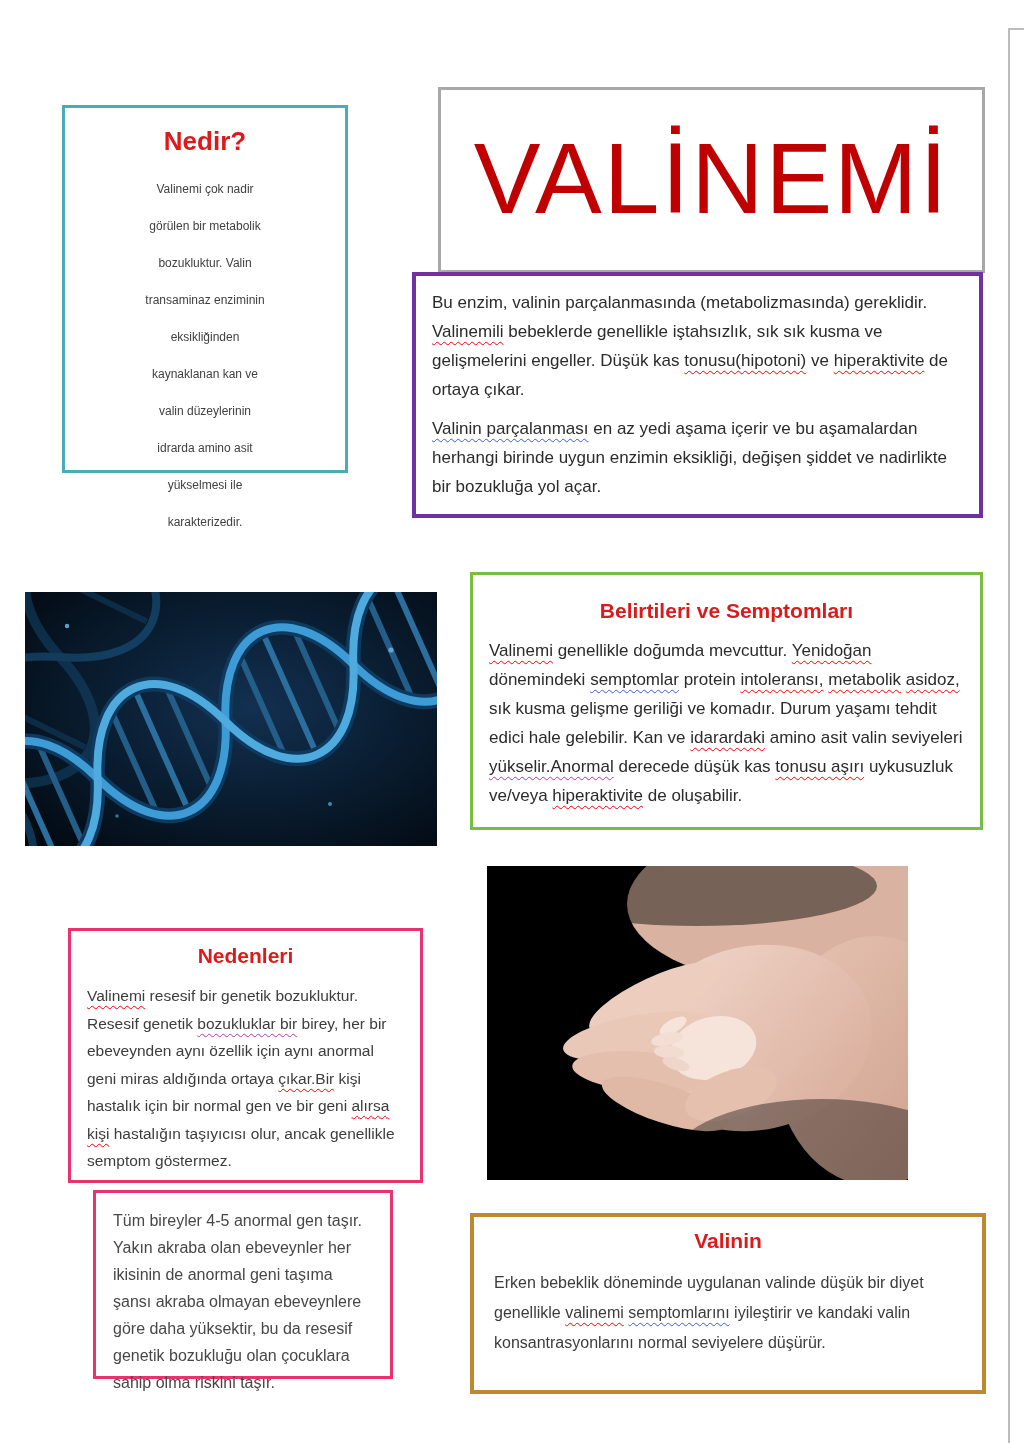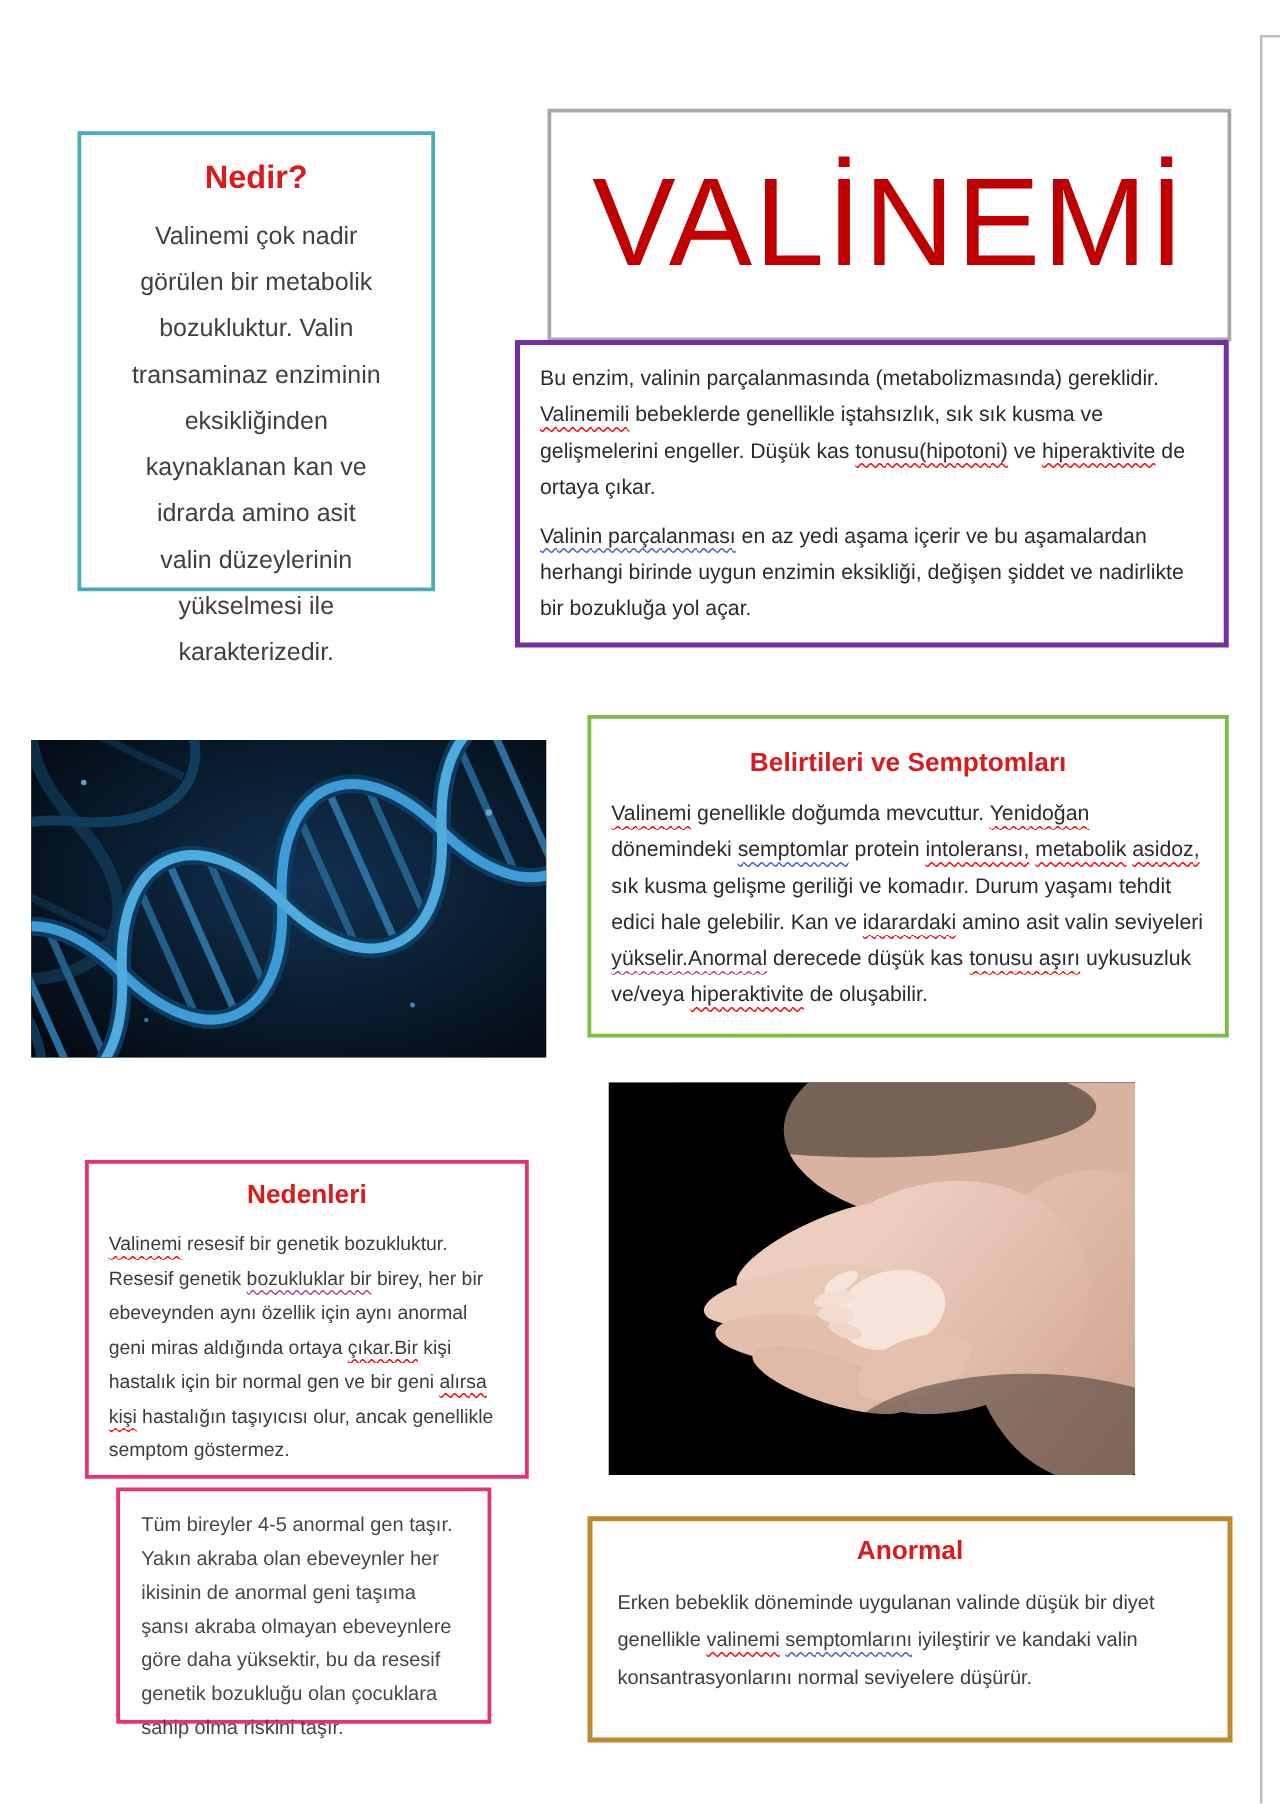--- a/index.html
+++ b/index.html
@@ -25,21 +25,21 @@
   
   #title-box{left:438px;top:46px;width:547px;height:186px;border:3px solid var(--gray-border);
              display:flex;align-items:center;justify-content:center;background:#fff;margin-top:41px;}
   #page-title{color:var(--title-red);font-size:100px;letter-spacing:2px;font-weight:400;line-height:1;
               transform:translateY(-2px);}
 
   
   #nedir-box{left:62px;top:105px;width:286px;height:368px;border:3px solid var(--teal-border);
              padding:18px 12px 0 12px;text-align:center;background:#fff;}
   #nedir-box .box-heading{font-size:26px;}
-  #nedir-body{margin-top:14px;color:#404040;font-size:20px;line-height:37px;}
+  #nedir-body{margin-top:14px;color:#404040;font-size:12px;line-height:37px;}
 
   .box-heading{color:var(--heading-red);font-weight:700;text-align:center;}
 
   
   #enzim-box{left:412px;top:272px;width:571px;height:246px;border:4px solid var(--purple-border);
              padding:12px 16px 0 16px;background:#fff;}
   #enzim-box p{color:#2b2b2b;font-size:17px;line-height:29px;}
   #enzim-box p + p{margin-top:10px;}
 
   
@@ -92,22 +92,22 @@
 
   <div class="abs" id="nedir-box">
     <div class="box-heading">Nedir?</div>
     <div id="nedir-body">
         <div>Valinemi çok nadir</div>
         <div>görülen bir metabolik</div>
         <div>bozukluktur. Valin</div>
         <div>transaminaz enziminin</div>
         <div>eksikliğinden</div>
         <div>kaynaklanan kan ve</div>
+        <div>valin düzeylerinin</div>
         <div>idrarda amino asit</div>
-        <div>valin düzeylerinin</div>
         <div>yükselmesi ile</div>
         <div>karakterizedir.</div>
       </div>
   </div>
 
   <div class="abs" id="enzim-box">
     <p><span>Bu enzim, valinin parçalanmasında (metabolizmasında) gereklidir. </span><span class="sq-red">Valinemili</span><span> bebeklerde genellikle iştahsızlık, sık sık kusma ve gelişmelerini engeller. Düşük kas </span><span class="sq-red">tonusu(hipotoni)</span><span> ve </span><span class="sq-red">hiperaktivite</span><span> de ortaya çıkar.</span></p>
     <p><span class="sq-blue">Valinin parçalanması</span><span> en az yedi aşama içerir ve bu aşamalardan herhangi birinde uygun enzimin eksikliği, değişen şiddet ve nadirlikte bir bozukluğa yol açar.</span></p>
   </div>
 
@@ -193,20 +193,20 @@
       <ellipse cx="335" cy="295" rx="150" ry="62" fill="#000000" opacity="0.38"></ellipse>
       <ellipse cx="210" cy="20" rx="180" ry="40" fill="#000000" opacity="0.45"></ellipse>
     </svg>
   </div>
 
   <div class="abs" id="tumbireyler-box">
     <div id="tumbireyler-body">Tüm bireyler 4-5 anormal gen taşır. Yakın akraba olan ebeveynler her ikisinin de anormal geni taşıma şansı akraba olmayan ebeveynlere göre daha yüksektir, bu da resesif genetik bozukluğu olan çocuklara sahip olma riskini taşır.</div>
   </div>
 
   <div class="abs" id="tedavi-box">
-    <div class="box-heading">Anormal</div>
+    <div class="box-heading">Valinin</div>
     <div id="tedavi-body"><span>Erken bebeklik döneminde uygulanan valinde düşük bir diyet genellikle </span><span class="sq-red">valinemi</span><span> </span><span class="sq-blue">semptomlarını</span><span> iyileştirir ve kandaki valin konsantrasyonlarını normal seviyelere düşürür.</span></div>
   </div>
 
   <div class="abs" id="page-edge-line"></div>
   <div class="abs" id="page-edge-tick"></div>
 
 </div>
 
 </body></html>

